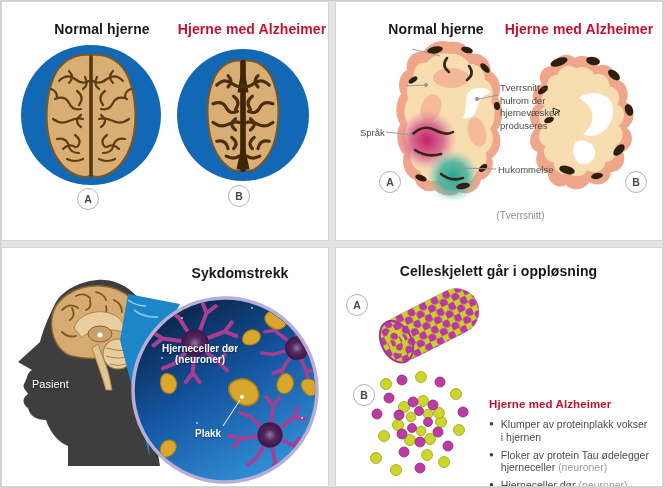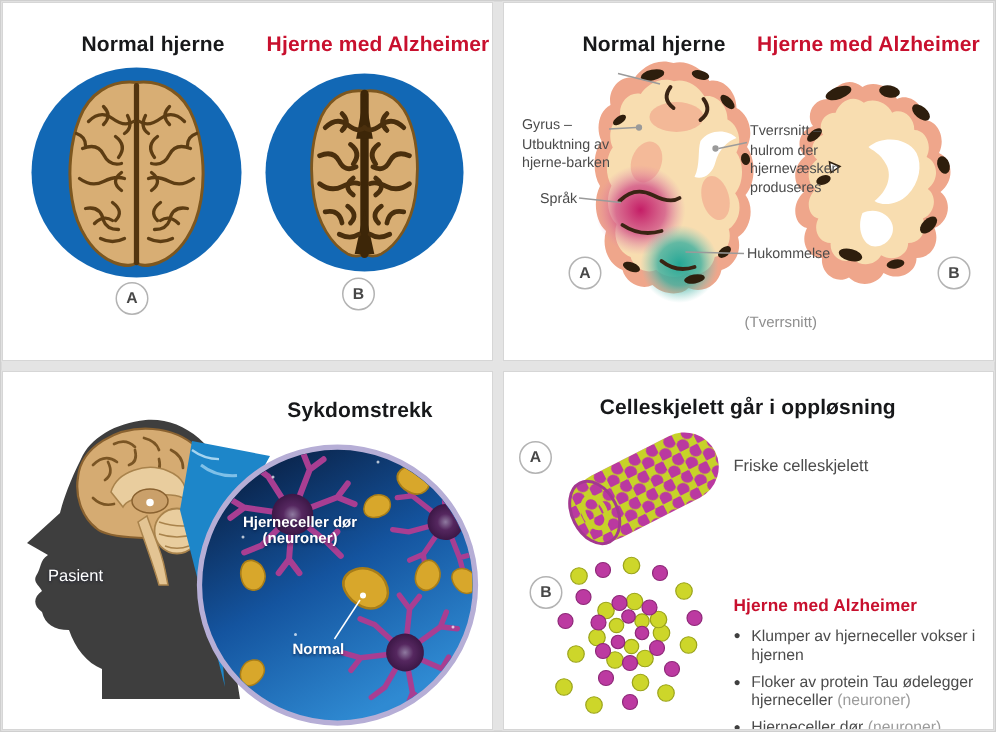--- a/index.html
+++ b/index.html
@@ -171,21 +171,20 @@
         <path d="M76,47 L104,54"></path>
         <path d="M70,84 L88,83"></path>
           <circle cx="90" cy="83" r="1.6"></circle>
         <path d="M50,130 L78,133"></path>
         <path d="M162,93 L143,97"></path>
           <circle cx="141" cy="97" r="1.6"></circle>
         <path d="M160,167 L121,166"></path>
       </g>
     </svg>
 
-    <div class="lbl" style="left:12px;top:76px;width:60px;">Gyrus – Utbuktning av hjerne-barken</div>
     <div class="lbl" style="left:24px;top:125px;">Språk</div>
     <div class="lbl" style="left:164px;top:80px;width:66px;">Tverrsnitt – hulrom der hjernevæsken produseres</div>
     <div class="lbl" style="left:162px;top:162px;">Hukommelse</div>
 
     <div class="badge" style="left:43px;top:169px;">A</div>
     <div class="badge" style="left:289px;top:169px;">B</div>
     <div class="caption" style="left:22px;top:208px;width:325px;">(Tverrsnitt)</div>
   </div>
 
   <div class="panel">
@@ -266,21 +265,21 @@
             <circle cx="160" cy="110" r="1"></circle>
         </g>
         <path d="M221,178 L238,152" stroke="#ffffff" stroke-width="1"></path>
         <circle cx="240" cy="149" r="2" fill="#ffffff"></circle>
       </g>
     </svg>
 
     <div class="t-black" style="left:160px;top:17px;width:156px;">Sykdomstrekk</div>
     <div class="wlbl" style="left:30px;top:130px;width:60px;text-align:left;font-size:11px;">Pasient</div>
     <div class="wlbl" style="left:158px;top:95px;width:80px;text-align:center;font-size:10px;font-weight:bold;">Hjerneceller dør (neuroner)</div>
-    <div class="wlbl" style="left:193px;top:180px;font-size:10px;font-weight:bold;">Normal</div>
+    <div class="wlbl" style="left:193px;top:180px;font-size:10px;font-weight:bold;">Plakk</div>
   </div>
 
   <div class="panel">
     <div class="t-black" style="left:0;top:15px;width:325px;">Celleskjelett går i oppløsning</div>
 
     <div class="badge" style="left:10px;top:46px;">A</div>
     <div class="badge" style="left:17px;top:136px;">B</div>
 
     <svg class="abs" style="left:34px;top:28px;" width="118" height="96" viewBox="0 0 118 96">
       <defs>
@@ -336,27 +335,26 @@
             <circle cx="99" cy="42" r="5"></circle>
           <circle cx="84" cy="76" r="5"></circle>
             <circle cx="40" cy="82" r="5"></circle>
             <circle cx="13" cy="44" r="5"></circle>
           <circle cx="25" cy="28" r="5"></circle>
             <circle cx="56" cy="98" r="5"></circle>
         </g>
       </g>
     </svg>
 
-    <div class="lbl" style="left:153px;top:56px;font-size:11px;">Friske celleskjelett</div>
     <div class="t-red" style="left:153px;top:150px;font-size:11.5px;text-align:left;">Hjerne med Alzheimer</div>
 
     <ul class="bullets">
       <li>
         <span class="dot">●</span>
-        <div><span>Klumper av hjerneceller vokser i hjernen</span><span class="sfx"></span></div>
+        <div><span>Klumper av proteinplakk vokser i hjernen</span><span class="sfx"></span></div>
       </li>
       <li>
         <span class="dot">●</span>
         <div><span>Floker av protein Tau ødelegger hjerneceller</span><span class="sfx">(neuroner)</span></div>
       </li>
       <li>
         <span class="dot">●</span>
         <div><span>Hjerneceller dør</span><span class="sfx">(neuroner)</span></div>
       </li>
     </ul>

